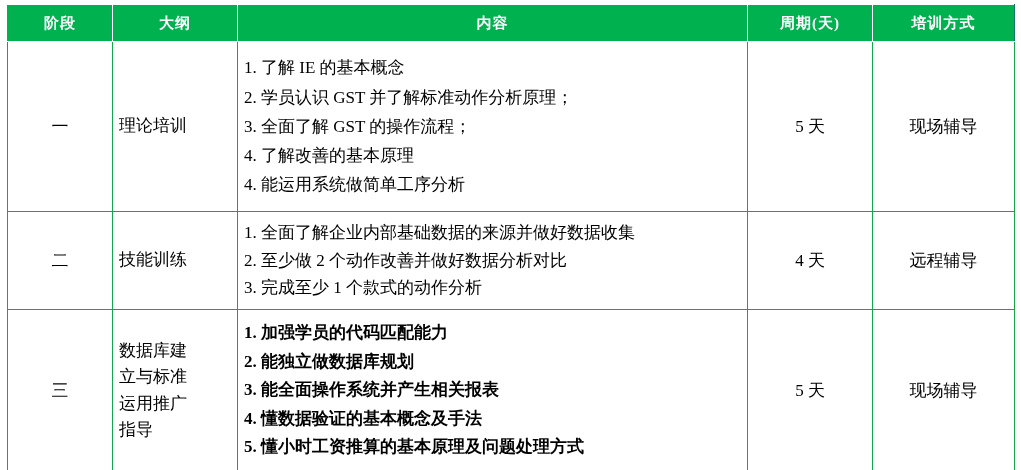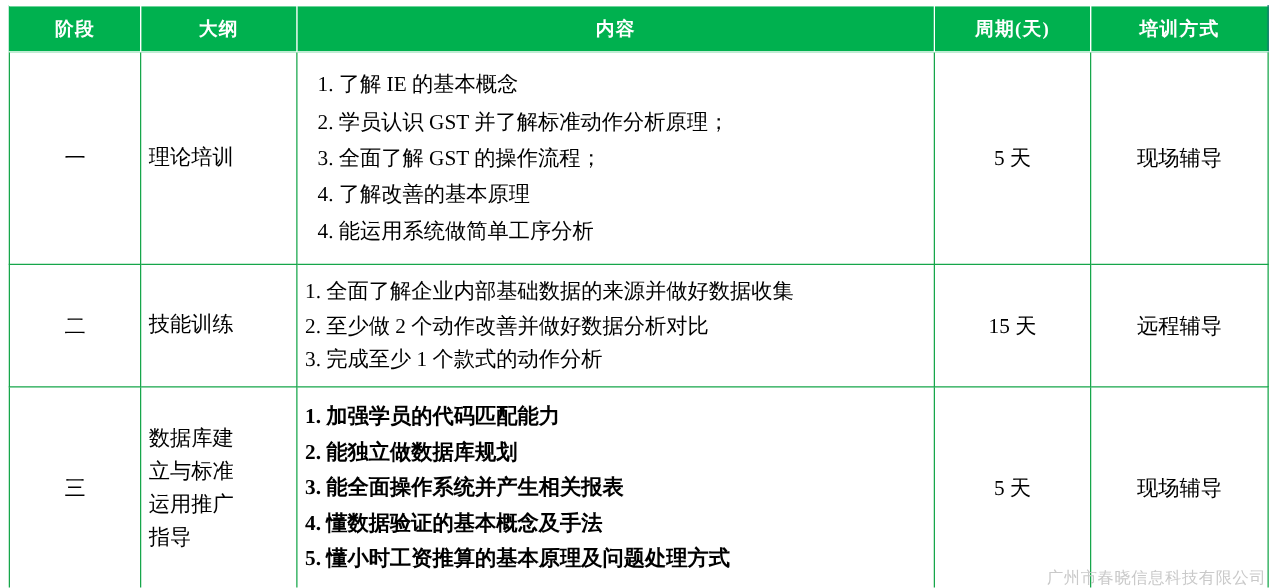--- a/index.html
+++ b/index.html
@@ -64,21 +64,21 @@
     line-height: 1.55;
   }
   td.content {
     text-align: left;
     padding-left: 12px;
   }
   td.content .line {
     line-height: 1.62;
     white-space: nowrap;
   }
-  .row1 td.content .line { line-height: 1.72; margin-left: 10px; }
+  .row1 td.content .line { line-height: 1.72; }
   .row3 td.content .line { line-height: 1.68; font-weight: bold; }
 
   .watermark {
     position: absolute;
     right: 8px;
     bottom: 3px;
     font-size: 13px;
     color: #c9c9c9;
     font-family: "Liberation Sans", sans-serif;
     letter-spacing: 0.5px;
@@ -121,21 +121,21 @@
         <td class="method">现场辅导</td>
       </tr>
       <tr class="row2" style="height:98px;">
         <td class="stage">二</td>
         <td class="outline">技能训练</td>
         <td class="content">
           <div class="line">1. 全面了解企业内部基础数据的来源并做好数据收集</div>
           <div class="line">2. 至少做 2 个动作改善并做好数据分析对比</div>
           <div class="line">3. 完成至少 1 个款式的动作分析</div>
         </td>
-        <td class="cycle">15 天</td>
+        <td class="cycle">4 天</td>
         <td class="method">远程辅导</td>
       </tr>
       <tr class="row3" style="height:162px;">
         <td class="stage">三</td>
         <td class="outline" style="white-space: pre-line;">数据库建
 立与标准
 运用推广
 指导</td>
         <td class="content">
           <div class="line">1. 加强学员的代码匹配能力</div>
@@ -143,15 +143,14 @@
           <div class="line">3. 能全面操作系统并产生相关报表</div>
           <div class="line">4. 懂数据验证的基本概念及手法</div>
           <div class="line">5. 懂小时工资推算的基本原理及问题处理方式</div>
         </td>
         <td class="cycle">5 天</td>
         <td class="method">现场辅导</td>
       </tr>
     </tbody>
   </table>
 
-  <div class="watermark">广州市春晓信息科技有限公司</div>
 
 </div>
 
 </body></html>

